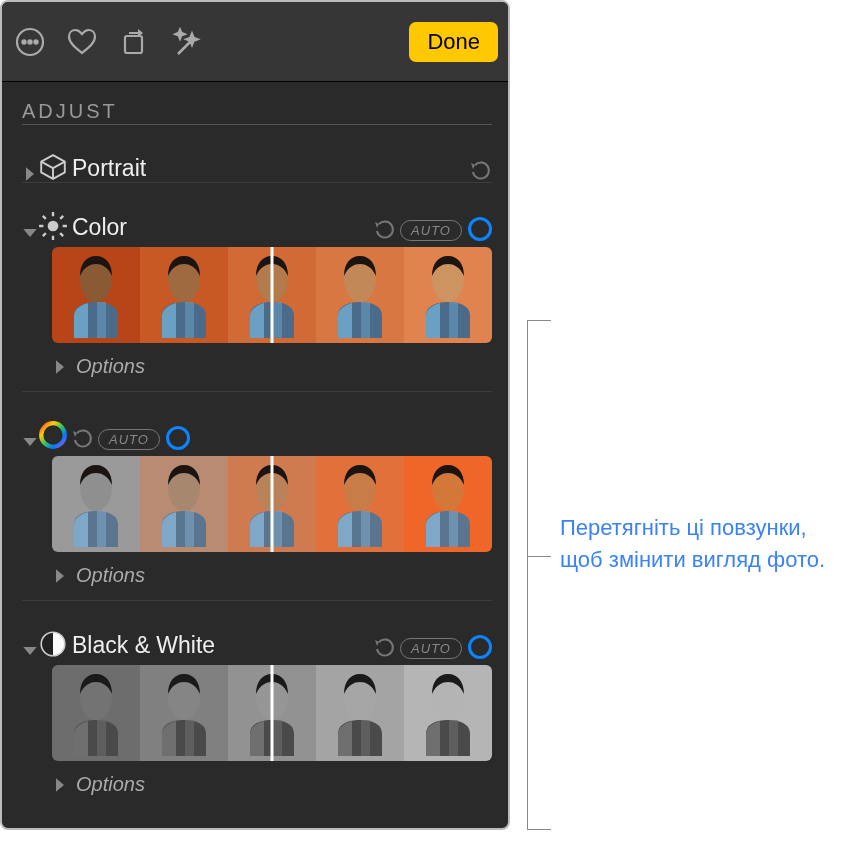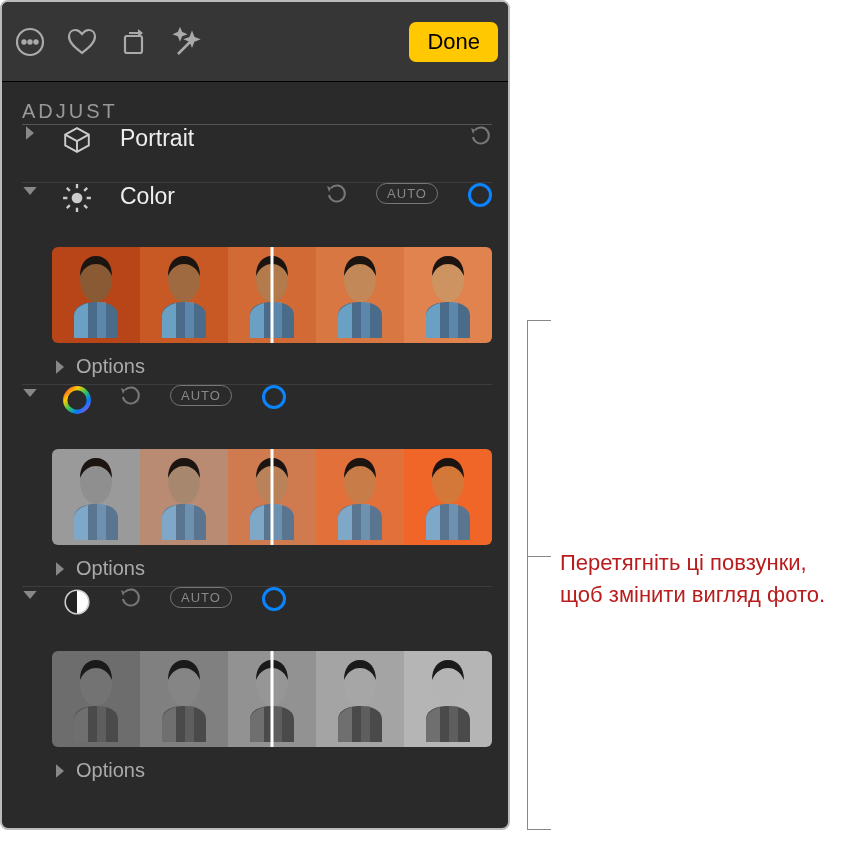--- a/index.html
+++ b/index.html
@@ -54,24 +54,24 @@
     .panel-title {
       color: #999;
       font-size: 20px;
       letter-spacing: 3px;
       font-weight: 500;
       padding-bottom: 1px;
       border-bottom: 1px solid #555;
     }
     .section-row {
       display: flex;
-      align-items: flex-start;
+      align-items: flex-end;
       height: 58px;
       border-bottom: 1px solid #3d3d3d;
-      gap: 24px;
+      gap: 0;
     }
     .section-row.no-border { border-bottom: none; }
     .chevron {
       width: 16px;
       height: 16px;
       display: flex;
       align-items: center;
       justify-content: center;
       color: #888;
     }
@@ -99,20 +99,21 @@
       justify-content: center;
     }
     .auto-pill {
       border: 1.5px solid #777;
       color: #888;
       font-size: 13px;
       letter-spacing: 1px;
       padding: 2px 10px;
       border-radius: 12px;
       margin-left: 4px;
+      font-style: italic;
     }
     .enable-ring {
       width: 24px;
       height: 24px;
       border: 3px solid #0a84ff;
       border-radius: 50%;
       margin-left: 6px;
     }
     .thumbs {
       display: flex;
@@ -144,44 +145,45 @@
       width: 3px;
       height: 100%;
       background: #fff;
       transform: translateX(-50%);
       z-index: 3;
     }
     .options-row {
       display: flex;
       align-items: center;
       gap: 8px;
-      padding: 8px 0 6px 30px;
+      padding: 8px 0 13px 30px;
       color: #aaa;
       font-size: 20px;
       border-bottom: 1px solid #3d3d3d;
+      font-style: italic;
     }
     .callout-line {
       position: absolute;
       left: 527px;
       top: 320px;
       height: 510px;
       border-left: 1.5px solid #888;
     }
     .callout-tick {
       position: absolute;
       left: 527px;
       width: 24px;
       border-top: 1.5px solid #888;
     }
     .callout-text {
       position: absolute;
       left: 560px;
-      top: 547px;
+      top: 512px;
       font-size: 22px;
-      color: #b91c1c;
+      color: #3b82f6;
       line-height: 1.45;
       width: 270px;
     }
     
     .face-svg { width: 100%; height: 100%; }
   </style>
 </head>
 <body>
 
 <div class="panel">
@@ -441,20 +443,21 @@
             <path d="M1 3 L11 3 L6 9 Z"></path>
           </svg>
       </span>
       <span class="section-icon">
         <svg viewBox="0 0 28 28">
             <circle cx="14" cy="14" r="11" fill="#fff"></circle>
             <path d="M14 3 A11 11 0 0 0 14 25 Z" fill="#222"></path>
             <circle cx="14" cy="14" r="11" fill="none" stroke="#ccc" stroke-width="1.5"></circle>
           </svg>
       </span>
+      <span class="section-label">Black &amp; White</span>
       <span class="reset-icon">
         <svg viewBox="0 0 22 22" fill="none" stroke="currentColor" stroke-width="2">
             <path d="M5 5 A8 8 0 1 1 3 12"></path>
             <path d="M1 3 L5 5 L3 9" fill="currentColor" stroke="none"></path>
           </svg>
       </span>
       <span class="auto-pill">AUTO</span>
       <span class="enable-ring"></span>
     </div>
     <div class="thumbs" id="thumbs-bw">

